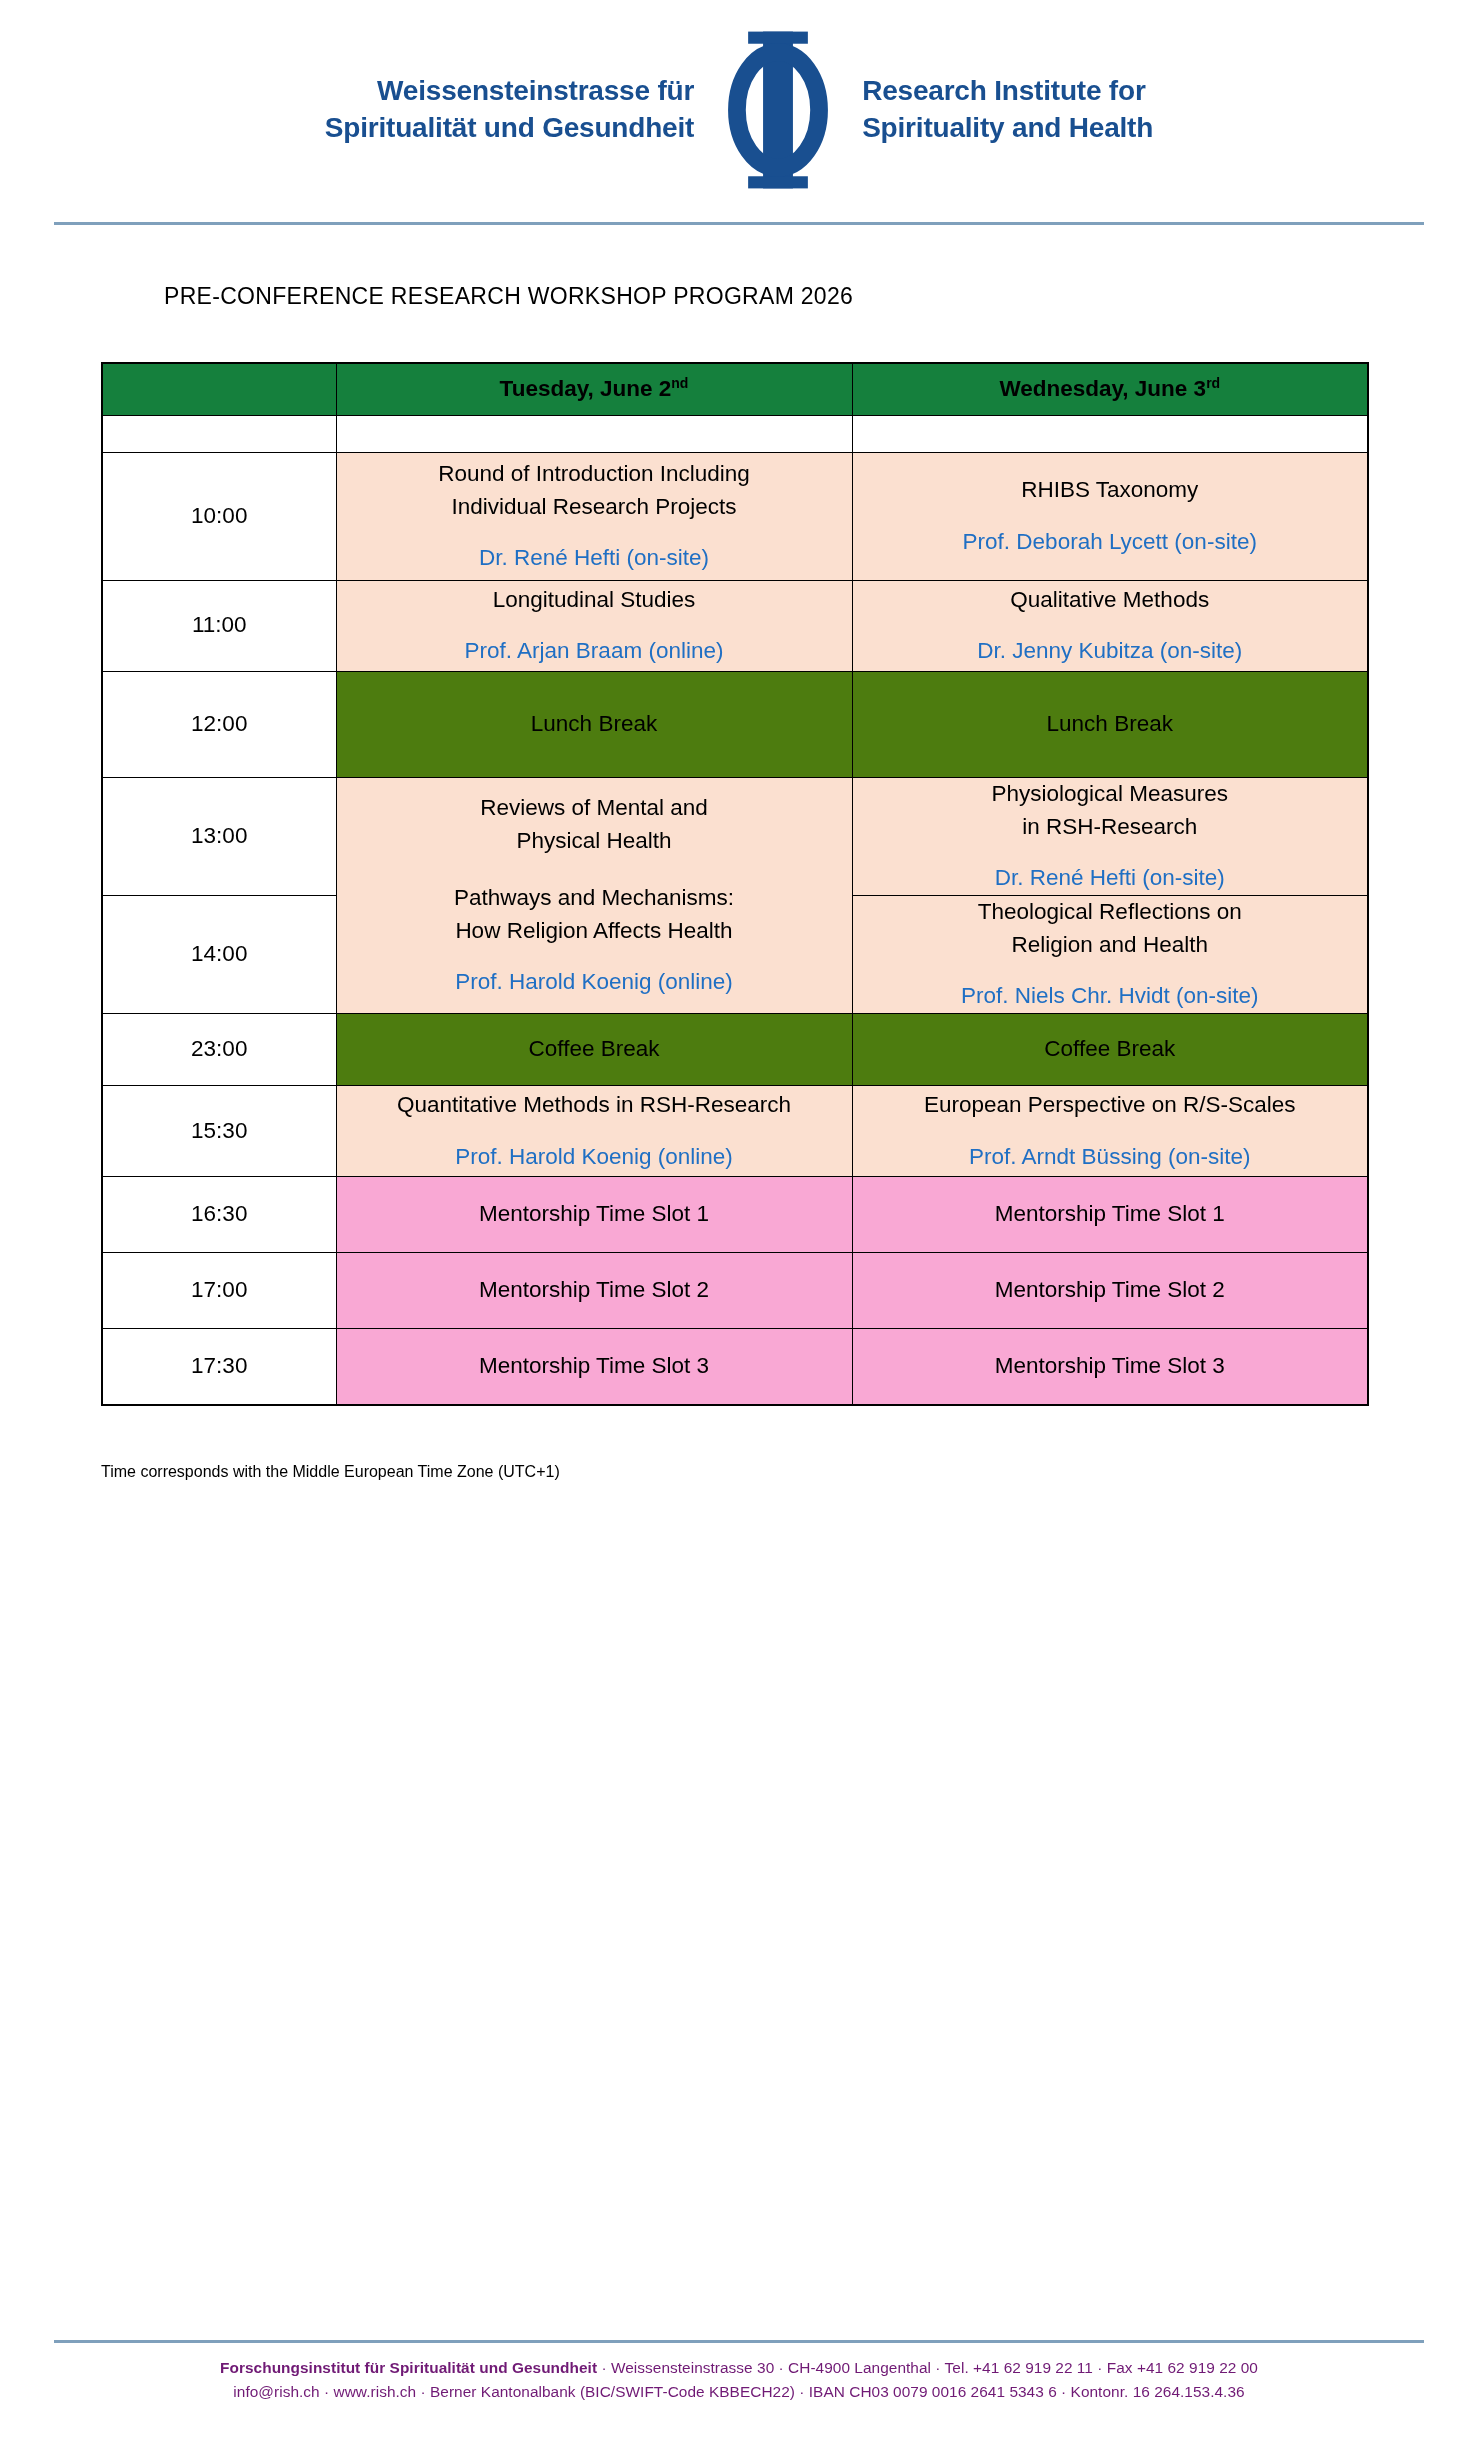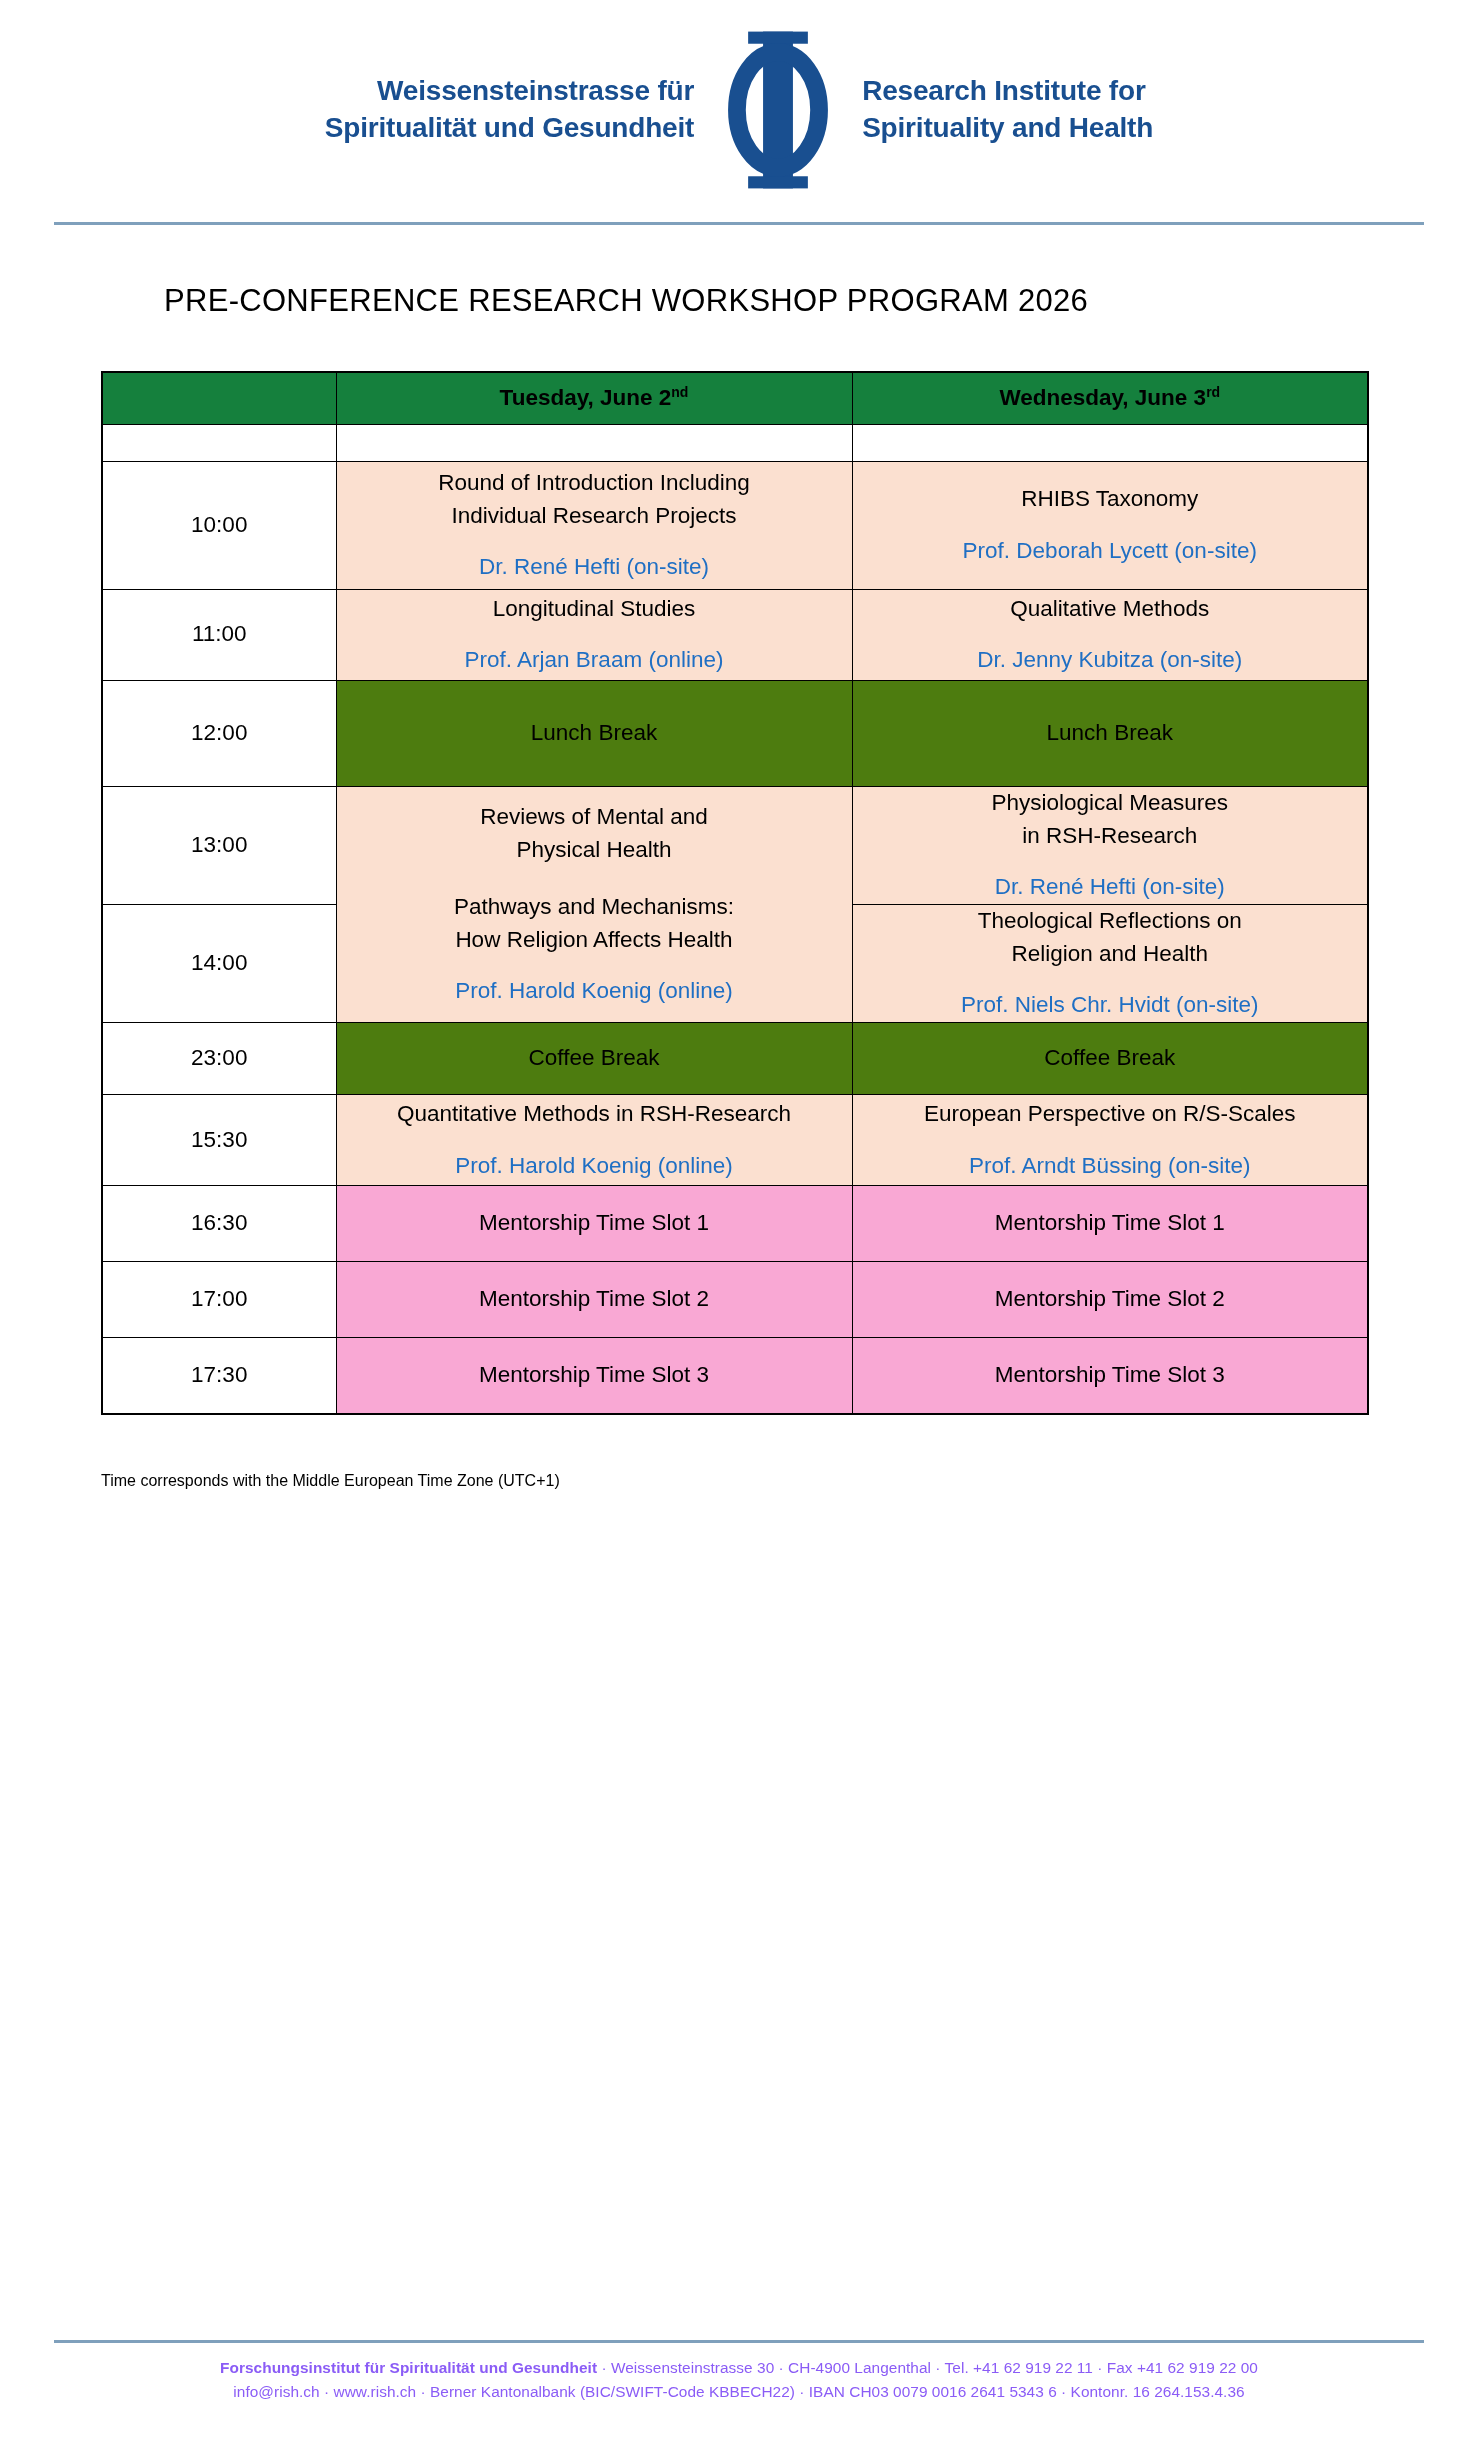--- a/index.html
+++ b/index.html
@@ -62,21 +62,21 @@
   .header-rule {
     margin: 28px 54px 0 54px;
     height: 2.8px;
     background: #7FA0BC;
   }
 
   
   .doc-title {
     margin-top: 58px;
     padding-left: 164px;
-    font-size: 31px;
+    font-size: 23px;
     letter-spacing: 0.3px;
     color: #000000;
     font-weight: normal;
   }
 
   
   .table-wrap {
     margin-top: 52px;
     padding-left: 101px;
   }
@@ -167,21 +167,21 @@
     right: 0;
     bottom: 58px;
   }
   .footer-rule {
     margin: 0 54px 13px 54px;
     height: 2.8px;
     background: #7FA0BC;
   }
   .footer-lines {
     text-align: center;
-    color: #8b5cf6;
+    color: #701a75;
     font-size: 15.4px;
     line-height: 1.55;
     letter-spacing: 0.05px;
   }
   .footer-lines .ln1 b { font-weight: bold; }
   .footer-lines .ln { white-space: nowrap; }
 </style>
 </head>
 <body>
 

